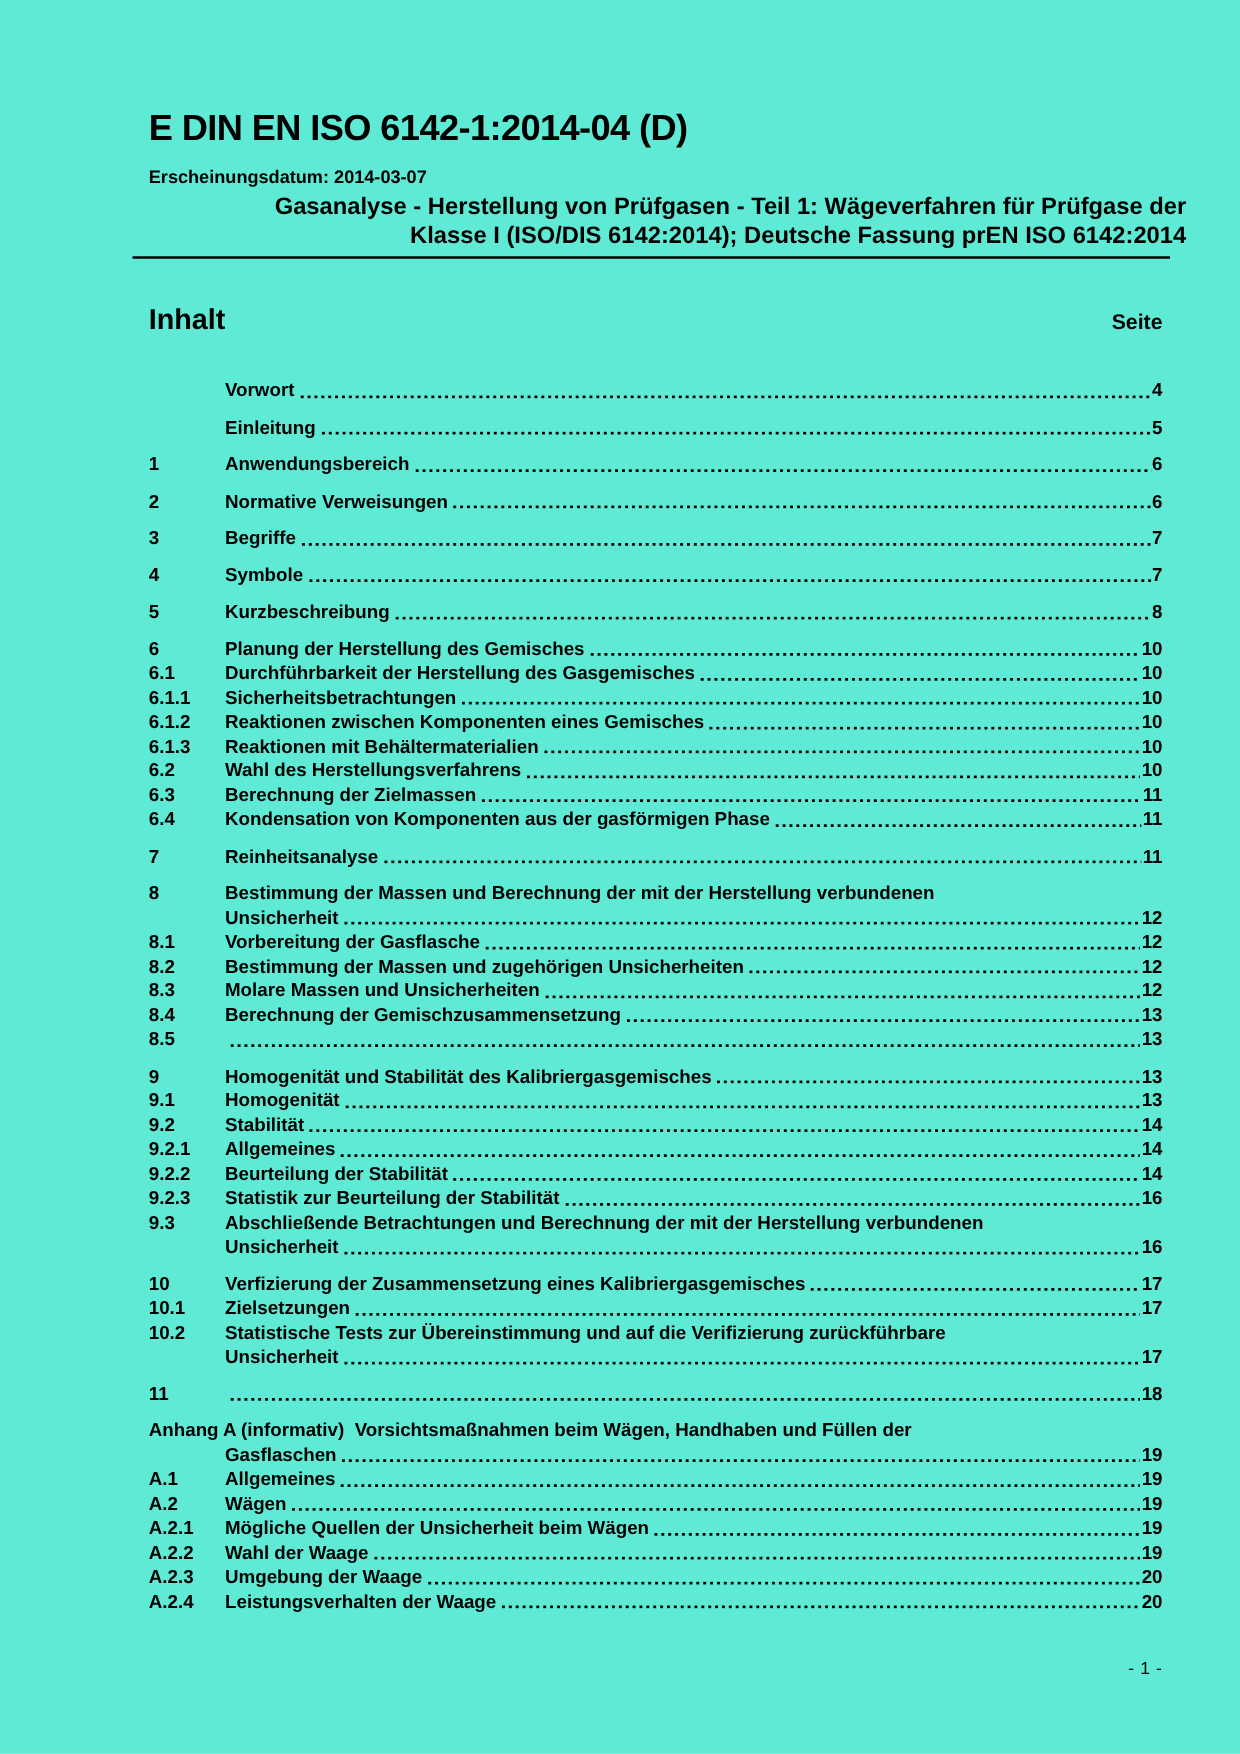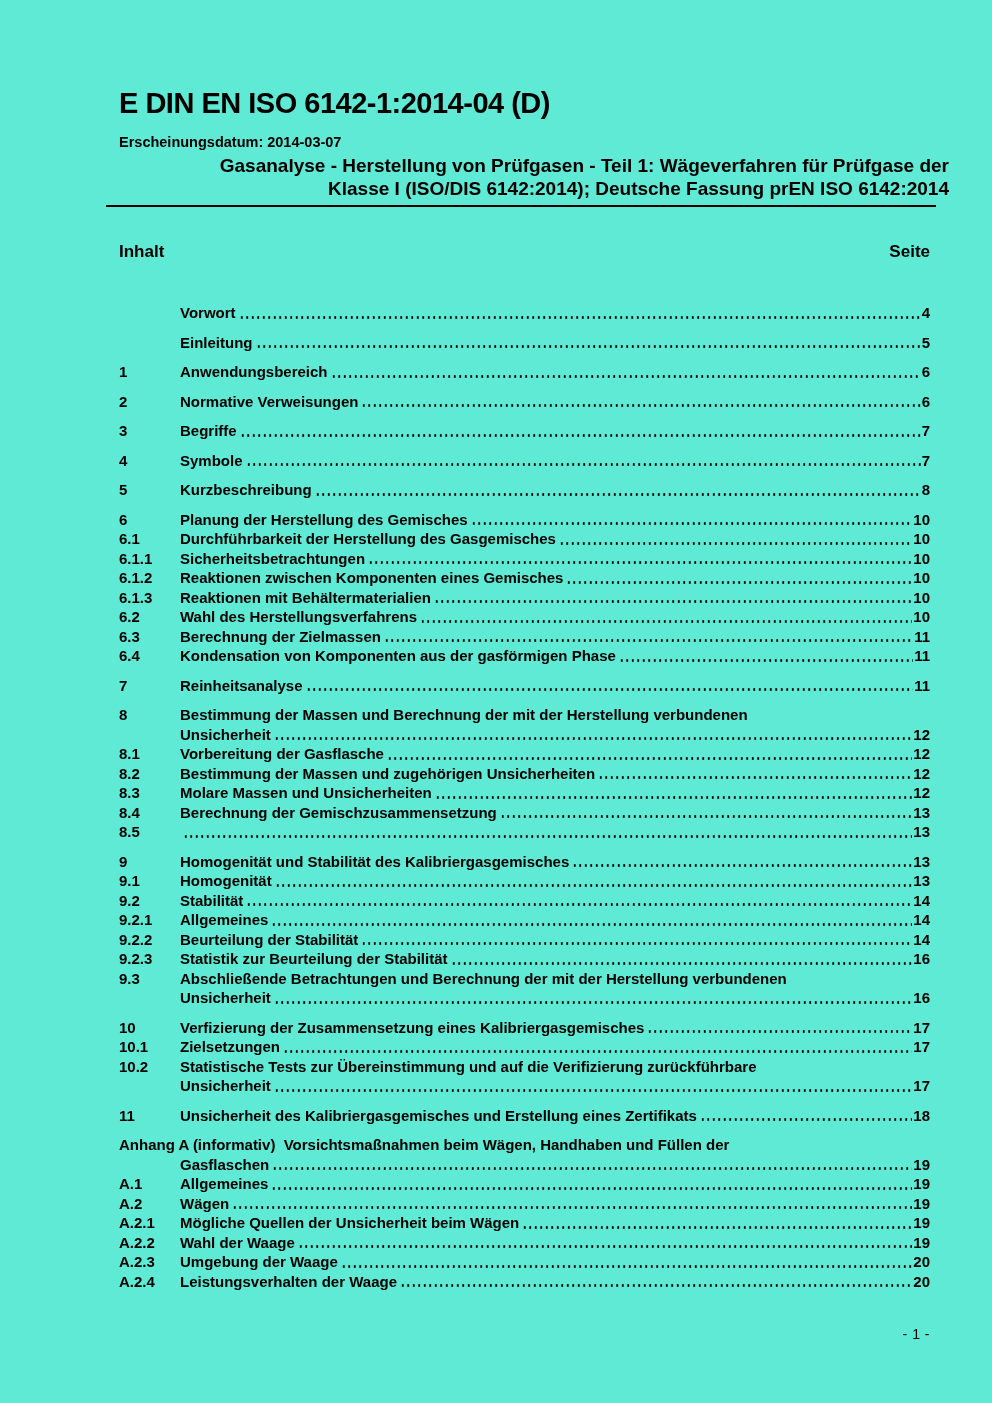--- a/index.html
+++ b/index.html
@@ -10,21 +10,21 @@
   .doc-number{position:absolute;left:119px;top:87px;font-size:29px;font-weight:700;
               letter-spacing:-0.5px;white-space:nowrap;}
   .pub-date{position:absolute;left:119px;top:120px;font-size:14.5px;font-weight:700;margin-top:14px;}
   .doc-title{position:absolute;left:119px;top:155px;width:830px;font-size:19px;
              font-weight:700;line-height:22.5px;text-align:right;}
   .doc-title div{white-space:nowrap;}
   .rule{position:absolute;left:106px;right:56px;top:205px;border-top:2px solid #000;}
 
   .toc-head{position:absolute;left:119px;right:62px;top:242px;display:flex;
             justify-content:space-between;align-items:baseline;}
-  .toc-heading{font-size:17px;font-weight:700;}
+  .toc-heading{font-size:23px;font-weight:700;}
   .seite{font-size:17px;font-weight:700;}
 
   .toc-rows{position:absolute;left:119px;right:62px;top:293px;
             font-size:15px;line-height:19.5px;font-weight:700;}
   .toc-row.gap{margin-top:10px;}
   .line{display:flex;align-items:flex-end;}
   .num{flex:0 0 61px;white-space:nowrap;}
   .t1{white-space:pre;}
   .leader{flex:1;display:flex;align-items:flex-end;min-width:0;}
   .leader .t{white-space:pre;}
@@ -381,21 +381,20 @@
             <span class="t">Unsicherheit</span>
             <span class="dots"></span>
             <span class="p">17</span>
           </span>
         </div>
       </div>
       <div class="toc-row gap">
         <div class="line">
           <span class="num">11</span>
           <span class="leader">
-            <span class="t">Unsicherheit des Kalibriergasgemisches und Erstellung eines Zertifikats</span>
             <span class="dots"></span>
             <span class="p">18</span>
           </span>
         </div>
       </div>
       <div class="toc-row gap">
         <div class="line">
           <span class="t1">Anhang A (informativ)  Vorsichtsmaßnahmen beim Wägen, Handhaben und Füllen der</span>
         </div>
         <div class="line">

